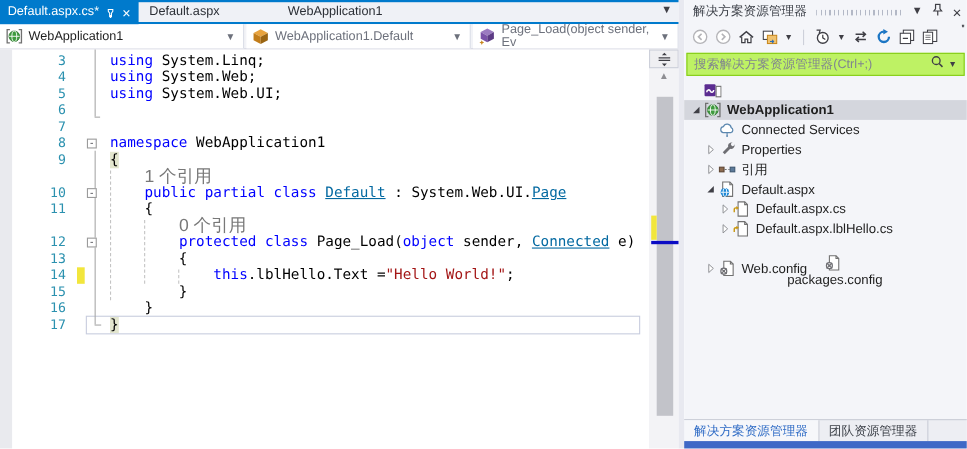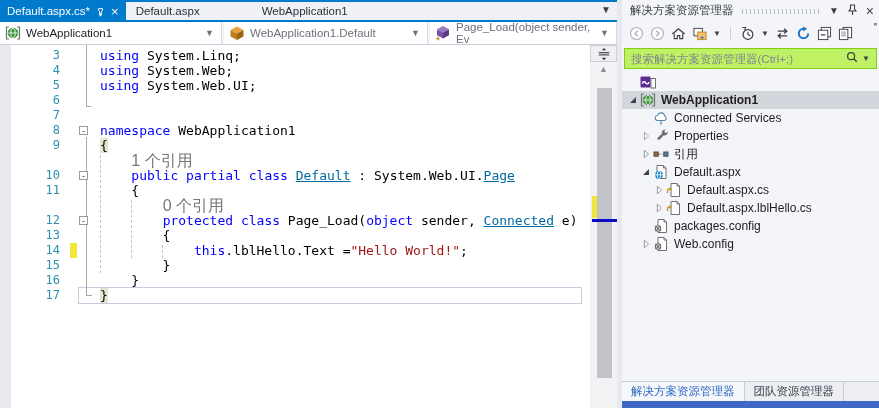--- a/index.html
+++ b/index.html
@@ -494,21 +494,21 @@
           <span class="ticon">
             <svg width="16" height="16" viewBox="0 0 16 16">
               <path d="M5 1.5 H11 L13.5 4 V14.5 H5 Z" fill="#fff" stroke="#717171"></path>
               <path d="M11 1.5 V4 H13.5" fill="none" stroke="#717171"></path>
               <path d="M1.5 11 V8.5 Q1.5 7 3 7 H4" fill="none" stroke="#C99712" stroke-width="1.3"></path>
               <path d="M3.4 5.3 L5.8 7 L3.4 8.7 Z" fill="#C99712"></path>
             </svg>
           </span>
           <span class="tlabel">Default.aspx.lblHello.cs</span>
         </div>
-        <div class="tree-row" style="padding-left: 17px;">
+        <div class="tree-row" style="padding-left: 17px; flex-direction: column;">
           <span class="twisty"></span>
           <span class="ticon">
             <svg width="16" height="16" viewBox="0 0 16 16">
               <path d="M5 1.5 H11 L13.5 4 V14.5 H5 Z" fill="#fff" stroke="#717171"></path>
               <path d="M11 1.5 V4 H13.5" fill="none" stroke="#717171"></path>
               <circle cx="5" cy="10.5" r="2.7" fill="#fff" stroke="#6E6E73" stroke-width="1.1"></circle>
               <circle cx="5" cy="10.5" r="1" fill="#6E6E73"></circle>
               <line x1="5" y1="6.9" x2="5" y2="14.1" stroke="#6E6E73" stroke-width="1" transform="rotate(45 5 10.5)"></line>
               <line x1="5" y1="6.9" x2="5" y2="14.1" stroke="#6E6E73" stroke-width="1" transform="rotate(-45 5 10.5)"></line>
             </svg>

